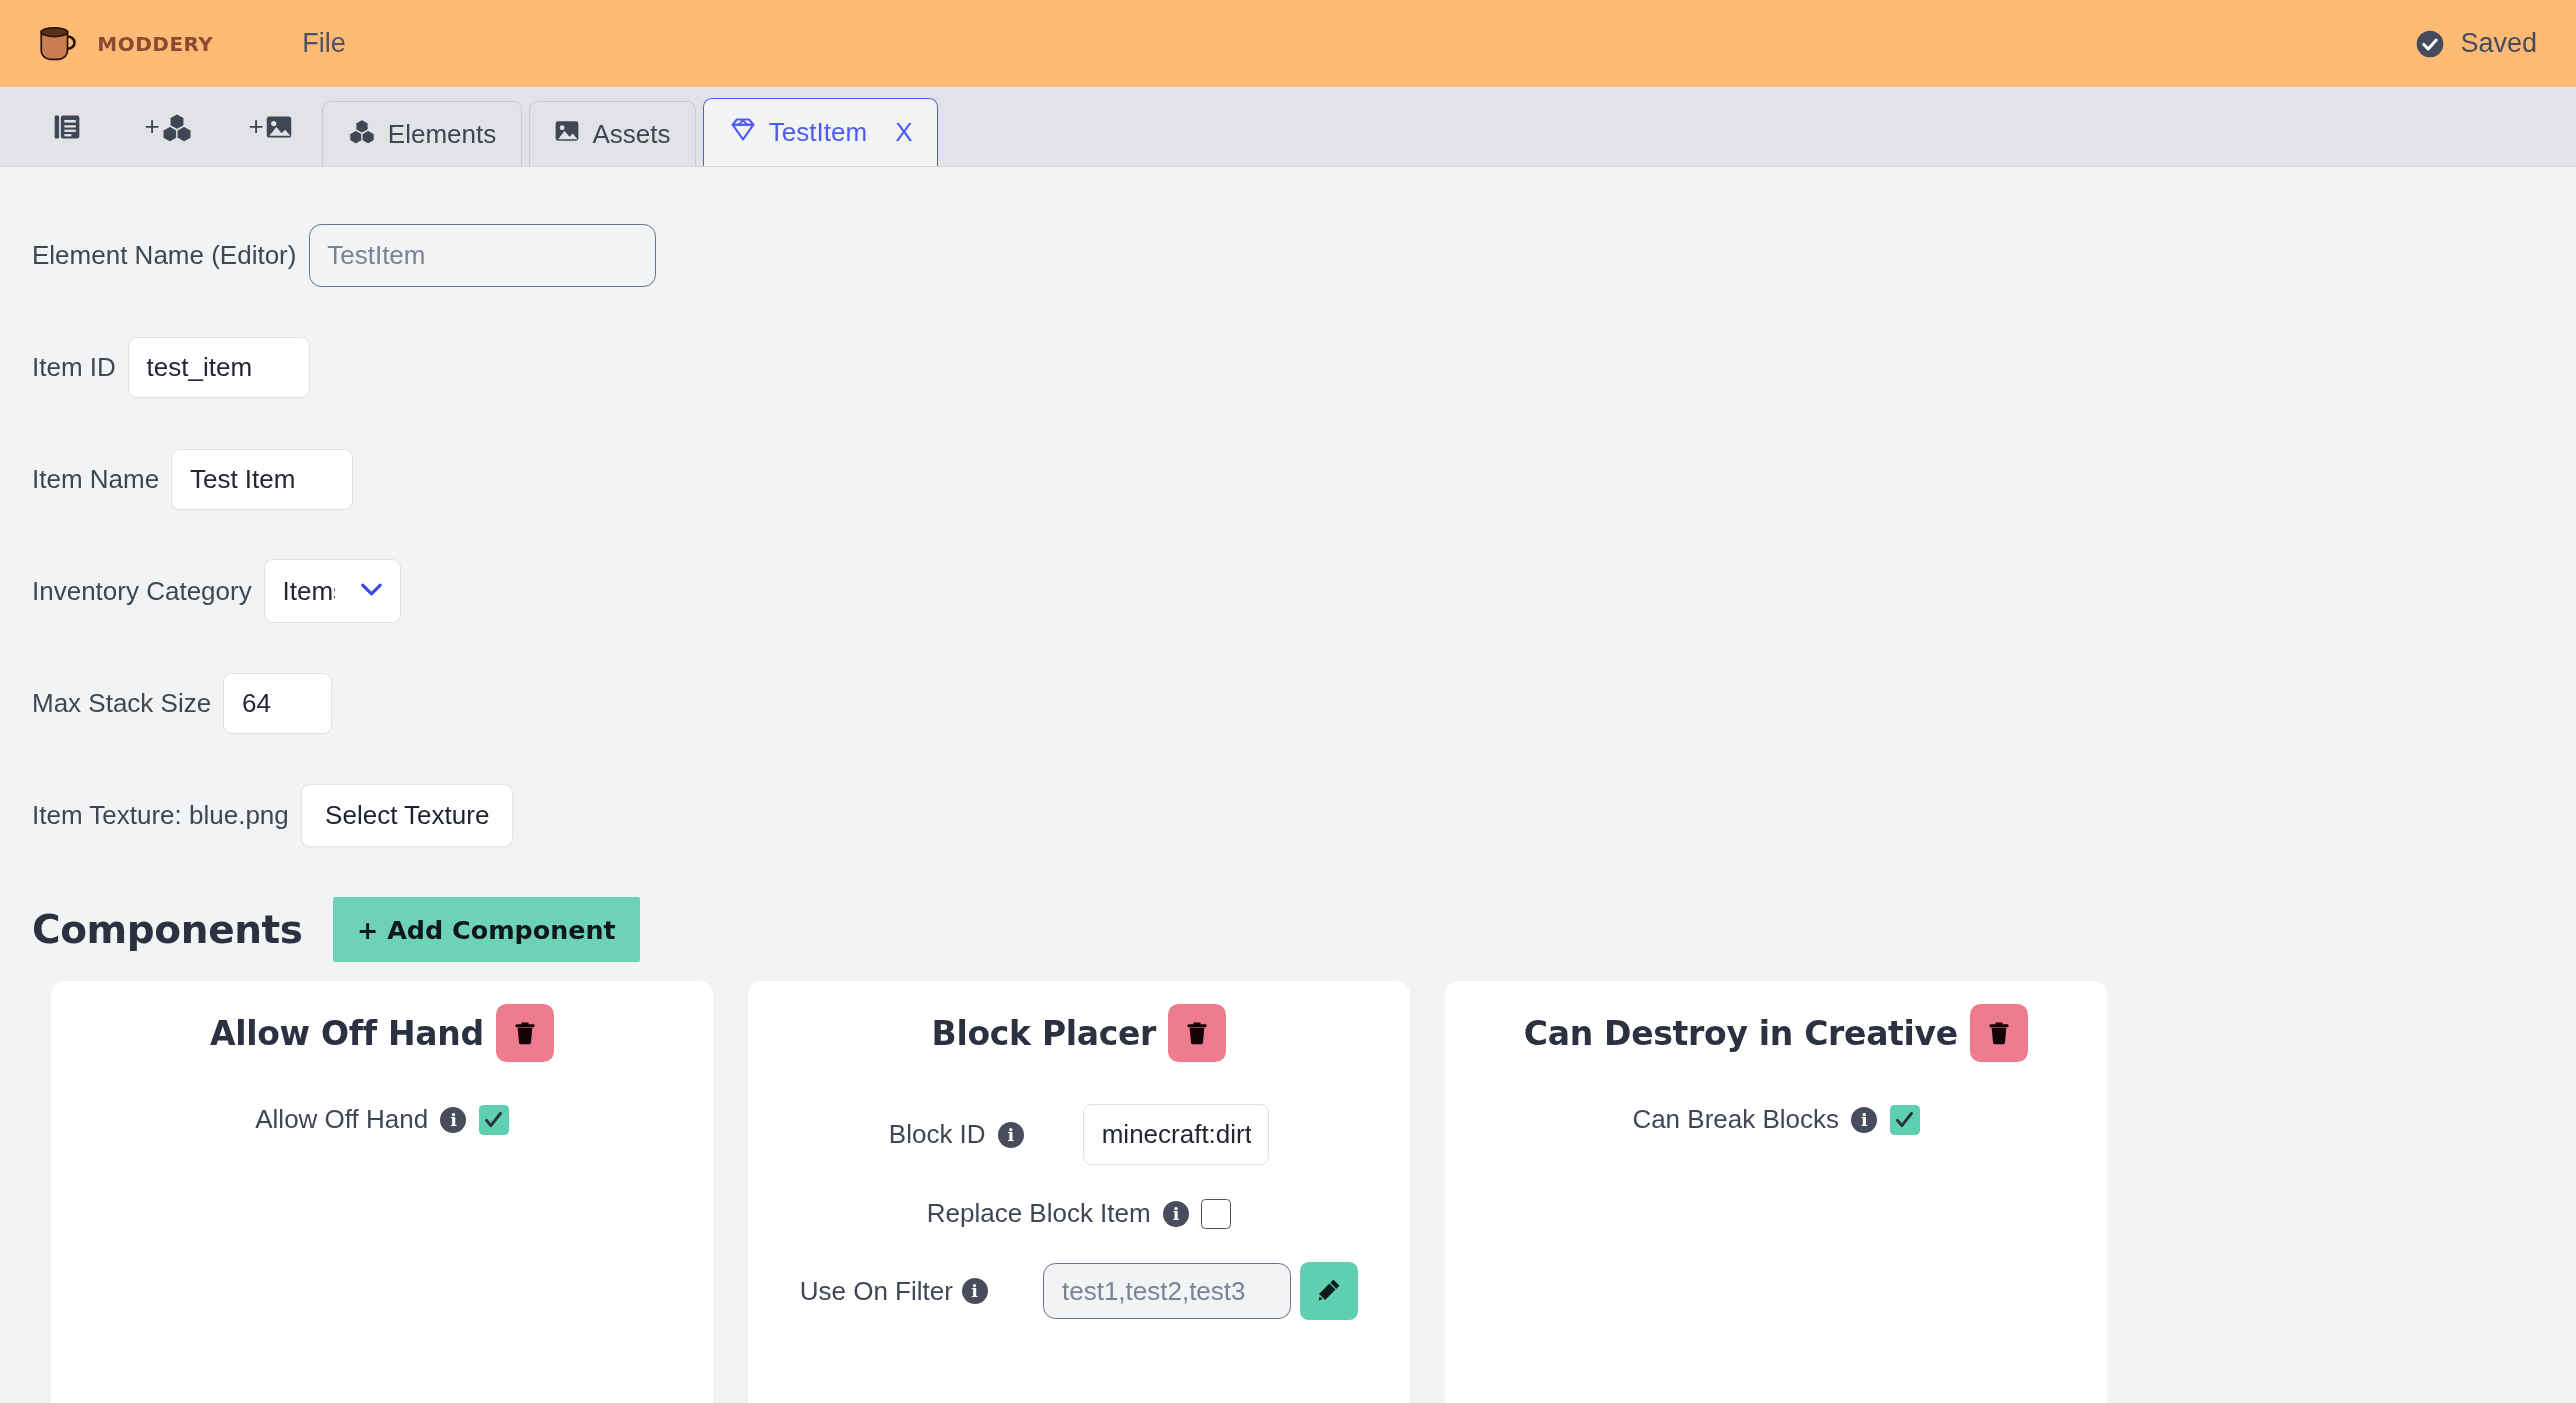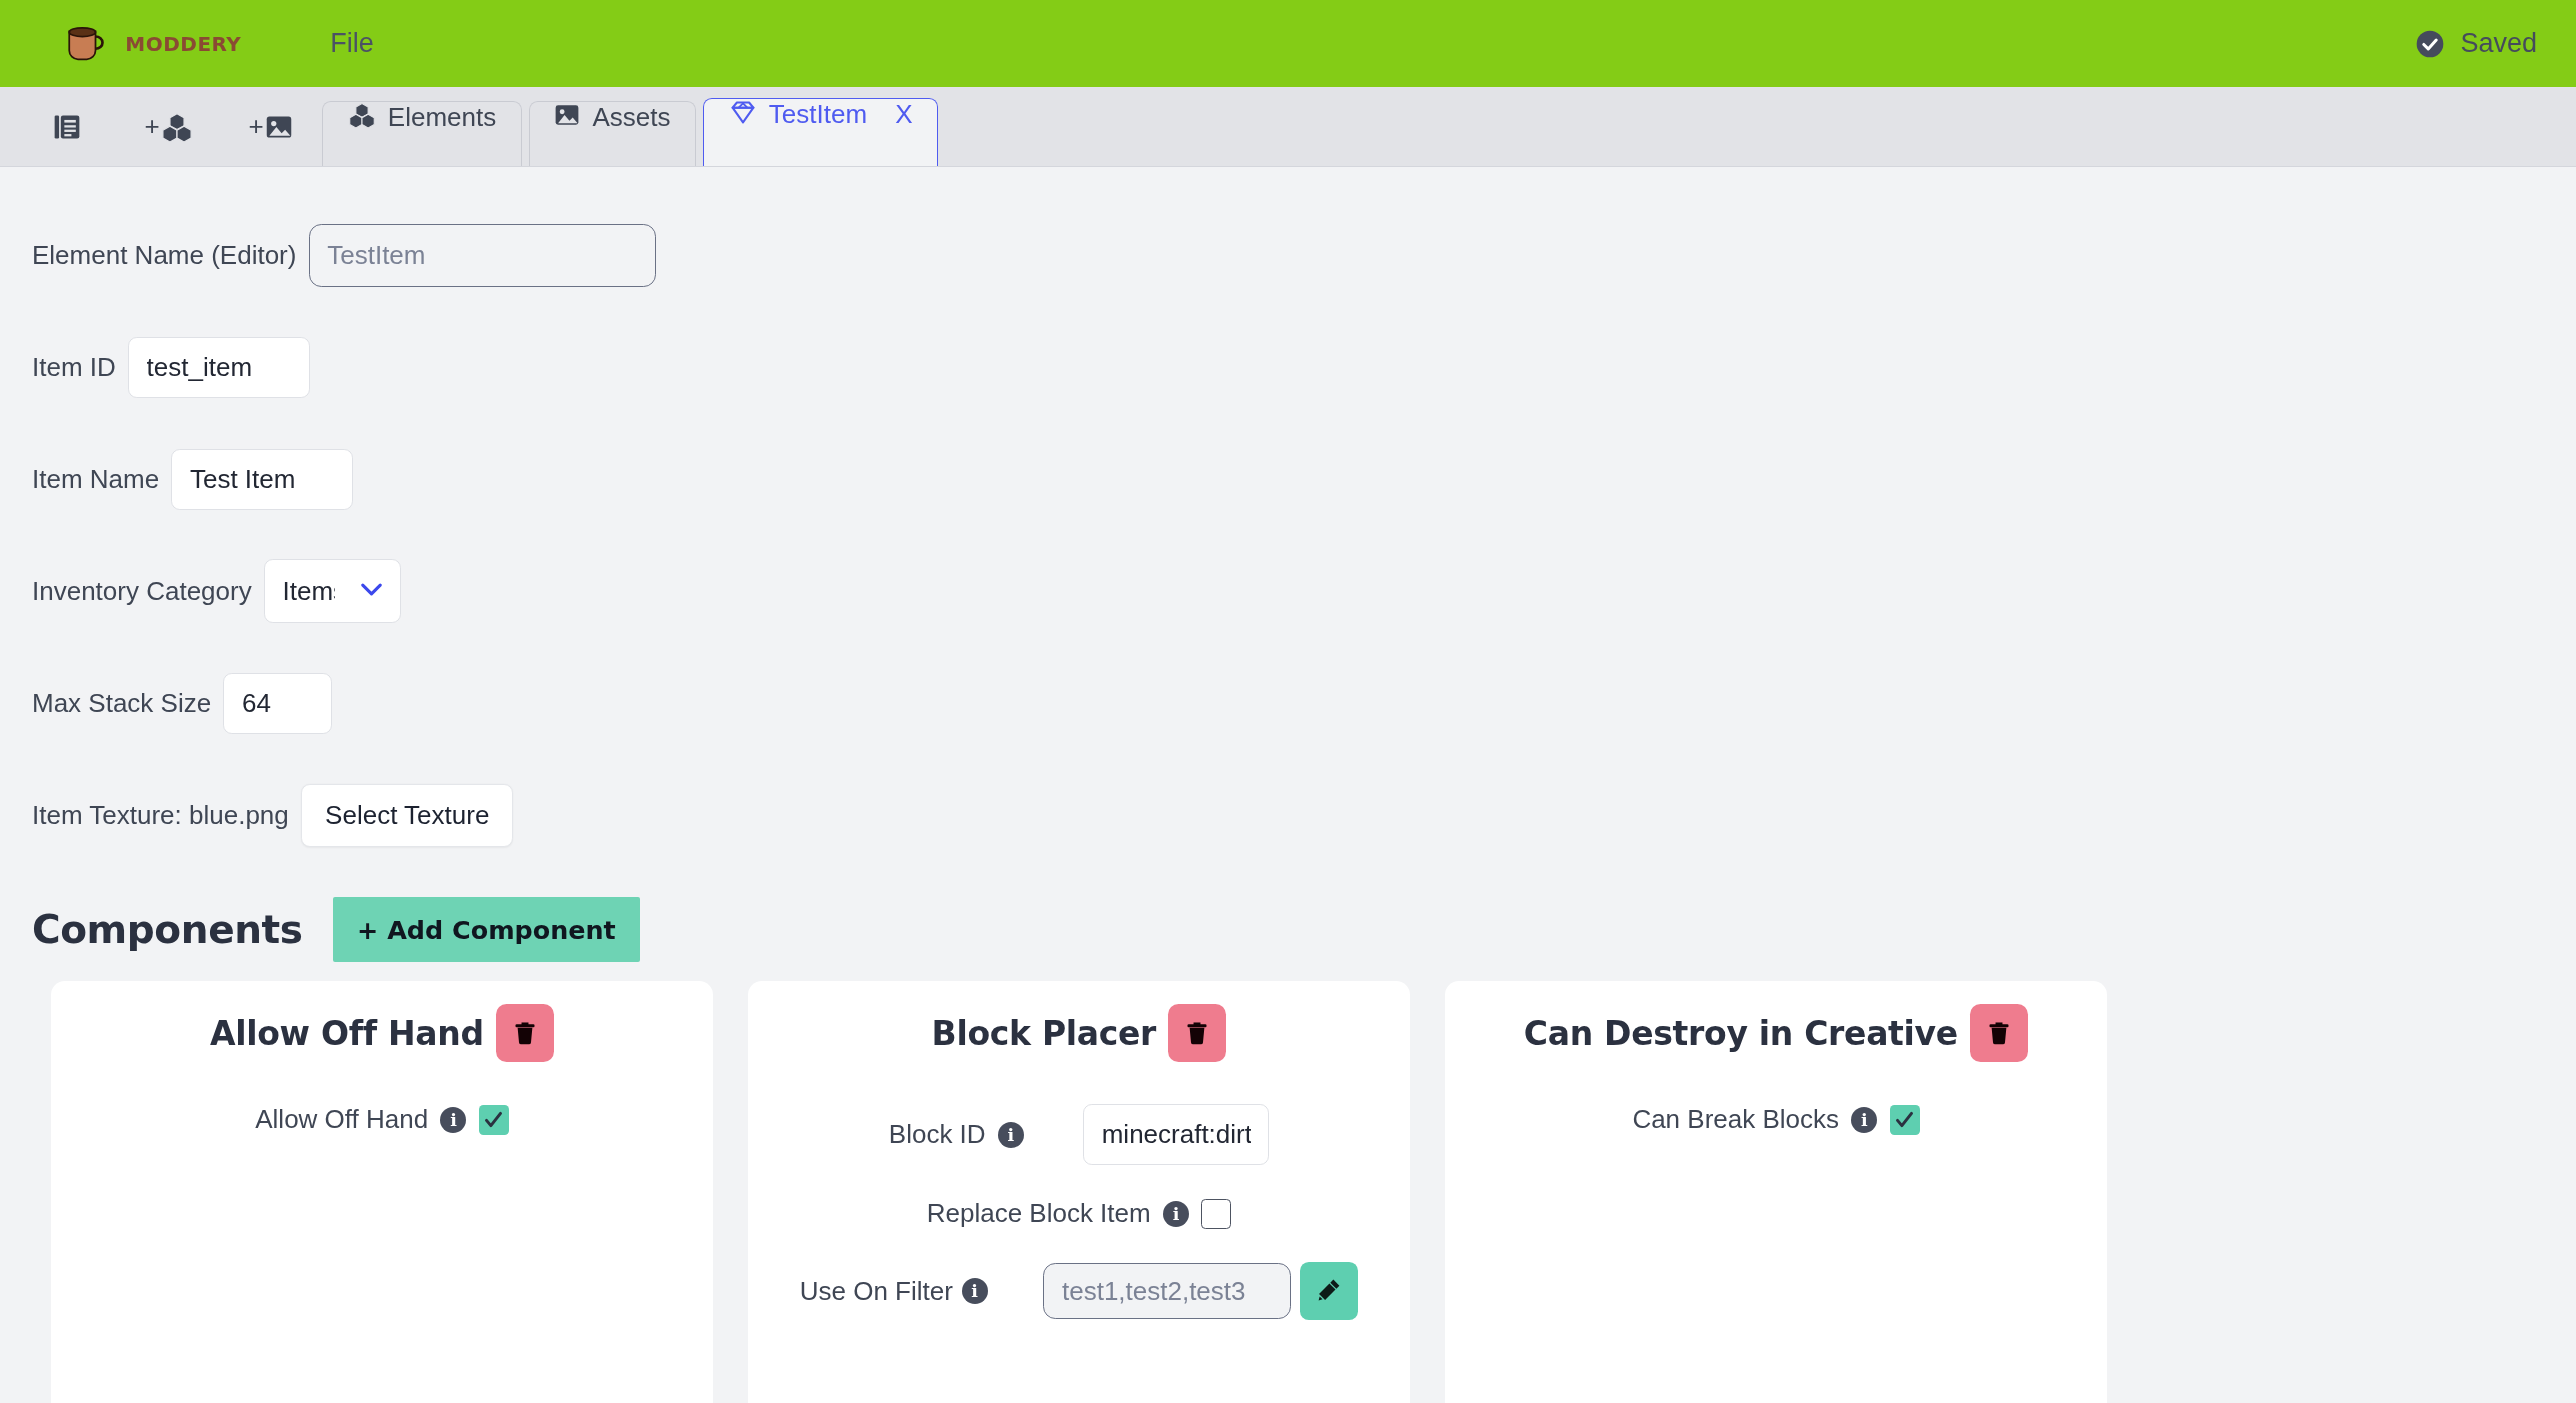--- a/index.html
+++ b/index.html
@@ -9,24 +9,24 @@
     height: 1404px;
     background: #f2f3f5;
     font-family: "Liberation Sans", sans-serif;
     color: #3f4654;
     overflow: hidden;
   }
 
   
   .topbar {
     height: 88px;
-    background: #84cc16;
-    display: flex;
-    align-items: center;
-    padding: 0 39px 0 64px;
+    background: #fdba74;
+    display: flex;
+    align-items: center;
+    padding: 0 39px 0 36px;
     border-bottom: 0.9px solid #e3e4e8;
   }
   .brand { display: flex; align-items: center; gap: 12.3px; }
   .mug-icon { width: 49px; height: 39px; display: block; }
   .brand-name {
     font-size: 20px;
     font-weight: bold;
     letter-spacing: 0.5px;
     color: #8a4a33;
     font-family: "DejaVu Sans", sans-serif;
@@ -68,20 +68,21 @@
   .icon-btn svg { display: block; }
   .plus-glyph {
     font-size: 26px;
     color: #3f4654;
     margin-right: 1.8px;
     font-weight: 500;
   }
   .tab {
     height: 65px;
     display: flex;
+    align-items: center;
     gap: 12.3px;
     padding: 0 24.5px;
     background: #e2e3e7;
     border: 0.9px solid #c9cbd2;
     border-bottom: none;
     border-radius: 8.8px 8.8px 0 0;
     font-size: 26px;
     color: #3f4654;
     cursor: pointer;
     margin-right: 7px;

